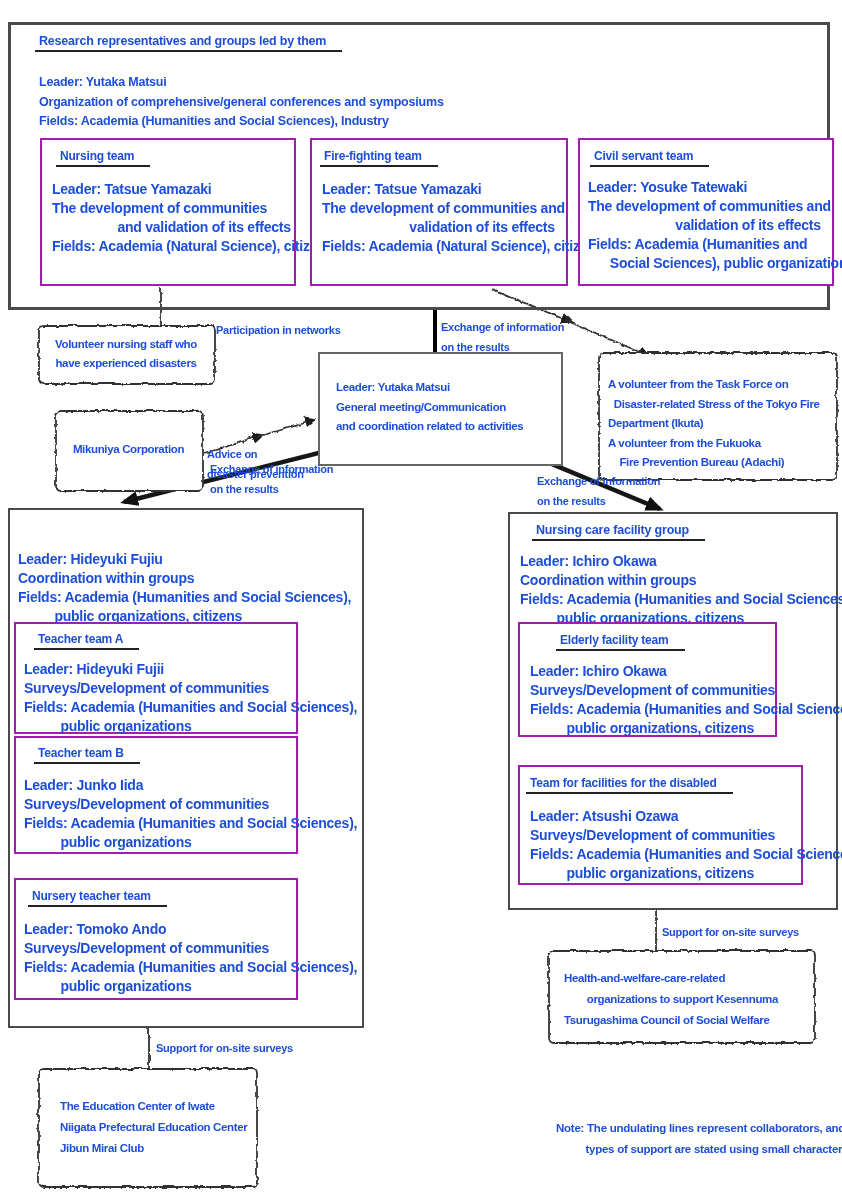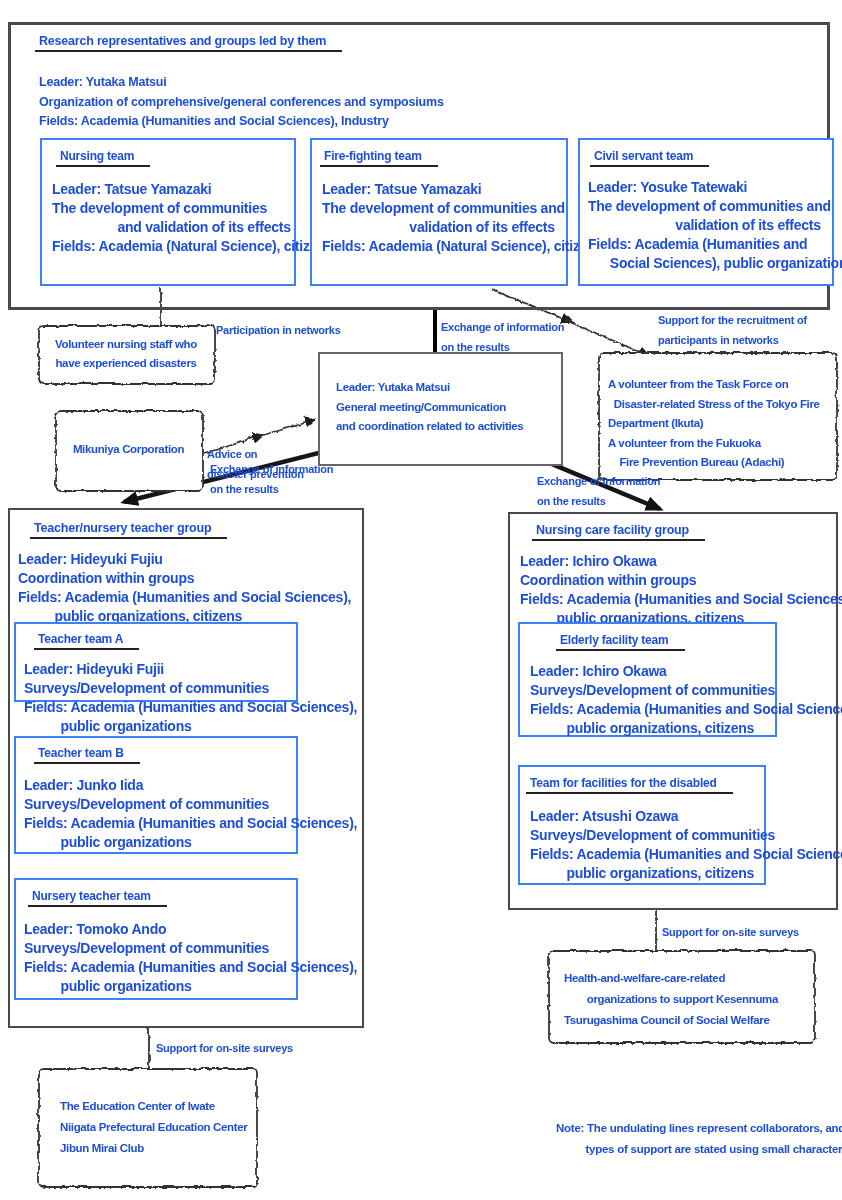--- a/index.html
+++ b/index.html
@@ -1,20 +1,20 @@
 <!DOCTYPE html>
 <html><head>
 <meta charset="utf-8">
 <style>
   html,body{margin:0;padding:0;background:#fff;}
   .diagram{position:relative;width:842px;height:1200px;background:#fff;overflow:hidden;
            font-family:"Liberation Sans",sans-serif;font-weight:bold;color:#1d4ed8;}
   .abs{position:absolute;}
   svg.connector-layer{position:absolute;left:0;top:0;z-index:1;}
-  .solid-box{position:absolute;border:2px solid #3b82f6;background:transparent;z-index:2;box-sizing:border-box;}
+  .solid-box{position:absolute;border:2px solid #a21caf;background:transparent;z-index:2;box-sizing:border-box;}
   .solid-box.outer{border:3px solid #4a4a4a;}
   .solid-box.whitebg{background:#fff;}
   .box-title{display:inline-block;border-bottom:2px solid #222;padding:0 16px 2px 4px;
              font-size:12.5px;letter-spacing:-0.2px;white-space:pre;}
   .box-title.sm{font-size:12px;}
   .lines{white-space:pre;font-size:14px;letter-spacing:-0.25px;line-height:19px;}
   .lines.big{font-size:12.5px;letter-spacing:-0.2px;line-height:19.5px;}
   .lines.mid{font-size:11.5px;letter-spacing:-0.35px;line-height:19.5px;}
   .label{position:absolute;z-index:3;font-size:11px;letter-spacing:-0.25px;line-height:20px;white-space:pre;}
   .wavy-text{position:absolute;z-index:3;}
@@ -89,22 +89,20 @@
     <div class="abs lines" style="left:8px;top:38px;">Leader: Yosuke Tatewaki
 The development of communities and
                         validation of its effects
 Fields: Academia (Humanities and
       Social Sciences), public organizations</div>
   </div>
 
   <div class="label" style="left:216px;top:320px;">Participation in networks</div>
   <div class="label" style="left:441px;top:317px;">Exchange of information
 on the results</div>
-  <div class="label" style="left:658px;top:310px;">Support for the recruitment of
-participants in networks</div>
   <div class="label" style="left:207px;top:400px;margin-top:44px;">Advice on
 disaster prevention</div>
   <div class="label" style="left:210px;top:459px;">Exchange of information
 on the results</div>
   <div class="label" style="left:537px;top:471px;">Exchange of information
 on the results</div>
 
   <div class="wavy-text center-text" style="left:38px;top:325px;width:176px;height:58px;">
     <div class="lines mid" style="text-align:center;">Volunteer nursing staff who
 have experienced disasters</div>
@@ -130,28 +128,27 @@
 Jibun Mirai Club</div>
   </div>
 
   <div class="solid-box whitebg" style="left:318px;top:352px;width:245px;height:114px;border-color:#666;">
     <div class="abs lines mid" style="left:16px;top:24px;">Leader: Yutaka Matsui
 General meeting/Communication
 and coordination related to activities</div>
   </div>
 
   <div class="solid-box outer" style="left:8px;top:508px;width:356px;height:520px;border-width:2.5px;">
-    <div class="abs" style="left:20px;top:8px;"><span class="box-title">Teacher/nursery teacher group</span></div>
     <div class="abs lines" style="left:8px;top:40px;">Leader: Hideyuki Fujiu
 Coordination within groups
 Fields: Academia (Humanities and Social Sciences),
           public organizations, citizens</div>
   </div>
 
-  <div class="solid-box whitebg" style="left:14px;top:622px;width:284px;height:80px;">
+  <div class="solid-box whitebg" style="left:14px;top:622px;width:284px;height:112px;">
     <div class="abs" style="left:18px;top:5px;"><span class="box-title sm">Teacher team A</span></div>
     <div class="abs lines" style="left:8px;top:36px;">Leader: Hideyuki Fujii
 Surveys/Development of communities
 Fields: Academia (Humanities and Social Sciences),
           public organizations</div>
   </div>
 
   <div class="solid-box whitebg" style="left:14px;top:736px;width:284px;height:118px;">
     <div class="abs" style="left:18px;top:5px;"><span class="box-title sm">Teacher team B</span></div>
     <div class="abs lines" style="left:8px;top:38px;">Leader: Junko Iida
@@ -177,21 +174,21 @@
   </div>
 
   <div class="solid-box whitebg" style="left:518px;top:622px;width:259px;height:115px;padding-left:16px;">
     <div class="abs" style="left:36px;top:6px;"><span class="box-title sm">Elderly facility team</span></div>
     <div class="abs lines" style="left:10px;top:38px;">Leader: Ichiro Okawa
 Surveys/Development of communities
 Fields: Academia (Humanities and Social Sciences),
           public organizations, citizens</div>
   </div>
 
-  <div class="solid-box whitebg" style="left:518px;top:765px;width:248px;height:120px;">
+  <div class="solid-box whitebg" style="left:518px;top:765px;width:285px;height:120px;">
     <div class="abs" style="left:6px;top:6px;"><span class="box-title sm">Team for facilities for the disabled</span></div>
     <div class="abs lines" style="left:10px;top:40px;">Leader: Atsushi Ozawa
 Surveys/Development of communities
 Fields: Academia (Humanities and Social Sciences),
           public organizations, citizens</div>
   </div>
 
   <div class="label" style="left:662px;top:922px;">Support for on-site surveys</div>
   <div class="label" style="left:156px;top:1038px;">Support for on-site surveys</div>
   <div class="note" style="left:556px;top:1118px;">Note: The undulating lines represent collaborators, and the

